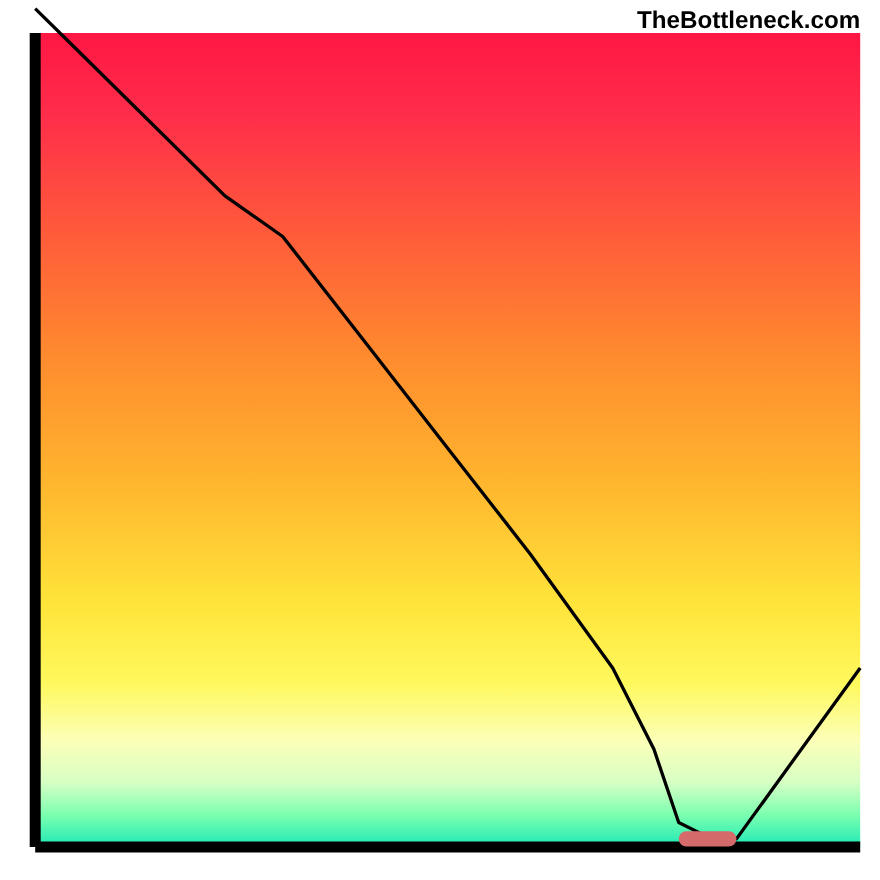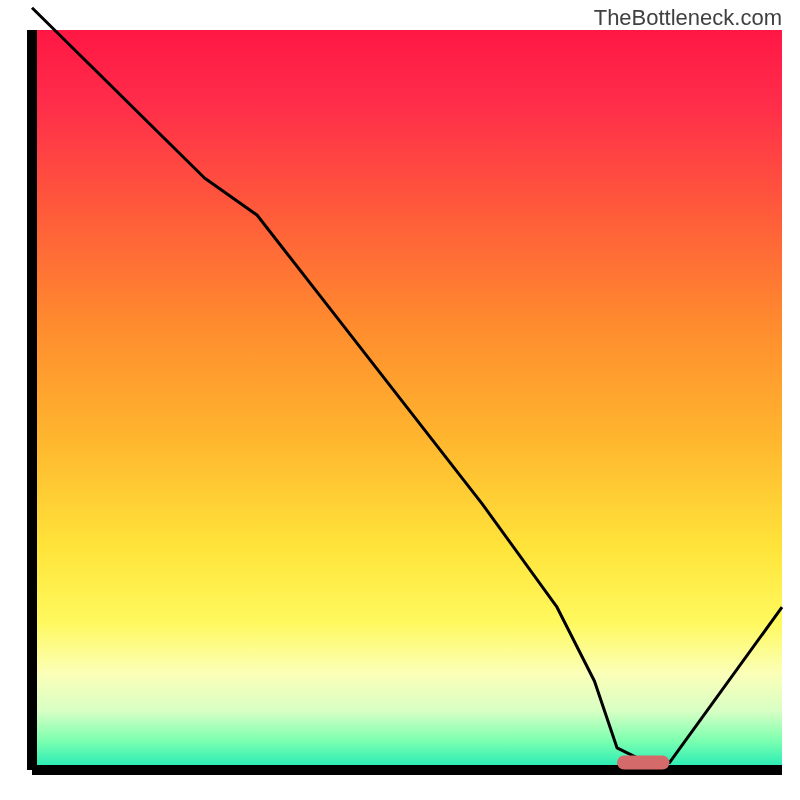--- a/index.html
+++ b/index.html
@@ -13,22 +13,22 @@
   .chart-container {
     position: relative;
     width: 800px;
     height: 800px;
   }
   .watermark {
     position: absolute;
     top: 5px;
     right: 18px;
     font-size: 22px;
-    color: #404040;
-    font-weight: normal;
+    color: #000000;
+    font-weight: bold;
     z-index: 10;
   }
   svg {
     display: block;
   }
 </style>
 </head>
 <body>
 
 <div class="chart-container">

